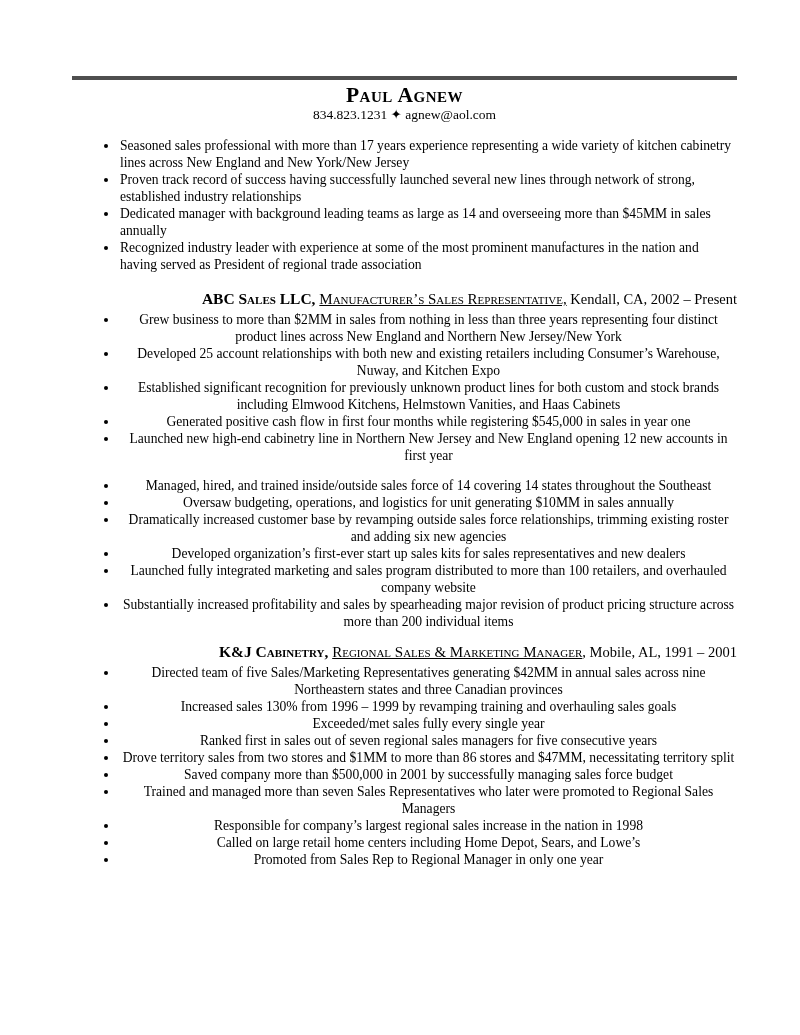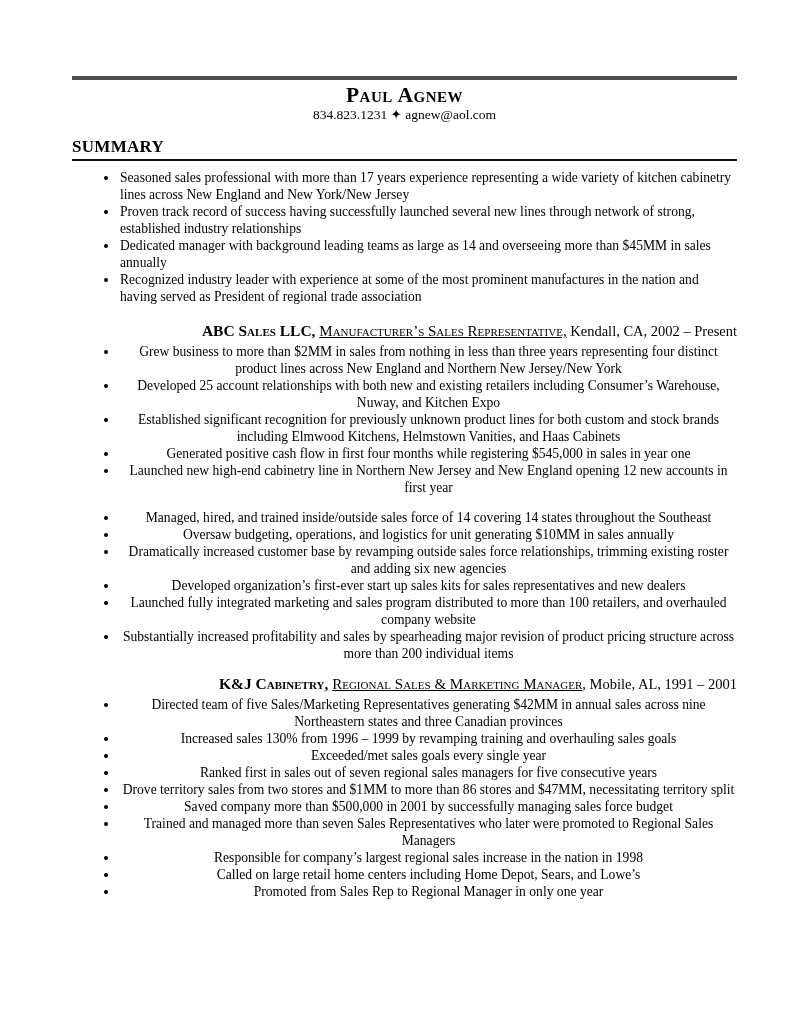--- a/index.html
+++ b/index.html
@@ -88,21 +88,20 @@
 <div class="page">
 
   <div class="top-rule"></div>
 
   <header class="resume-header">
     <h1 class="person-name">Paul Agnew</h1>
     <p class="contact-line">834.823.1231 ✦ agnew@aol.com</p>
   </header>
 
   <section class="summary">
-    <h2 class="section-heading">SUMMARY</h2>
     <ul class="bullets">
         <li>Seasoned sales professional with more than 17 years experience representing a wide variety of kitchen cabinetry lines across New England and New York/New Jersey</li>
         <li>Proven track record of success having successfully launched several new lines through network of strong, established industry relationships</li>
         <li>Dedicated manager with background leading teams as large as 14 and overseeing more than $45MM in sales annually</li>
         <li>Recognized industry leader with experience at some of the most prominent manufactures in the nation and having served as President of regional trade association</li>
       </ul>
   </section>
 
   <section class="experience">
 
@@ -126,21 +125,21 @@
           <li>Launched fully integrated marketing and sales program distributed to more than 100 retailers, and overhauled company website</li>
           <li>Substantially increased profitability and sales by spearheading major revision of product pricing structure across more than 200 individual items</li>
         </ul>
     </div>
 
     <div class="job">
       <p class="job-header"><span class="company">K&amp;J Cabinetry, </span><span class="role">Regional Sales &amp; Marketing Manager</span><span class="loc-dates">, Mobile, AL, 1991 – 2001</span></p>
       <ul class="bullets">
           <li>Directed team of five Sales/Marketing Representatives generating $42MM in annual sales across nine Northeastern states and three Canadian provinces</li>
           <li>Increased sales 130% from 1996 – 1999 by revamping training and overhauling sales goals</li>
-          <li>Exceeded/met sales goals every single year</li>
+          <li>Exceeded/met sales fully every single year</li>
           <li>Ranked first in sales out of seven regional sales managers for five consecutive years</li>
           <li>Drove territory sales from two stores and $1MM to more than 86 stores and $47MM, necessitating territory split</li>
           <li>Saved company more than $500,000 in 2001 by successfully managing sales force budget</li>
           <li>Trained and managed more than seven Sales Representatives who later were promoted to Regional Sales Managers</li>
           <li>Responsible for company’s largest regional sales increase in the nation in 1998</li>
           <li>Called on large retail home centers including Home Depot, Sears, and Lowe’s</li>
           <li>Promoted from Sales Rep to Regional Manager in only one year</li>
         </ul>
     </div>
   </section>

